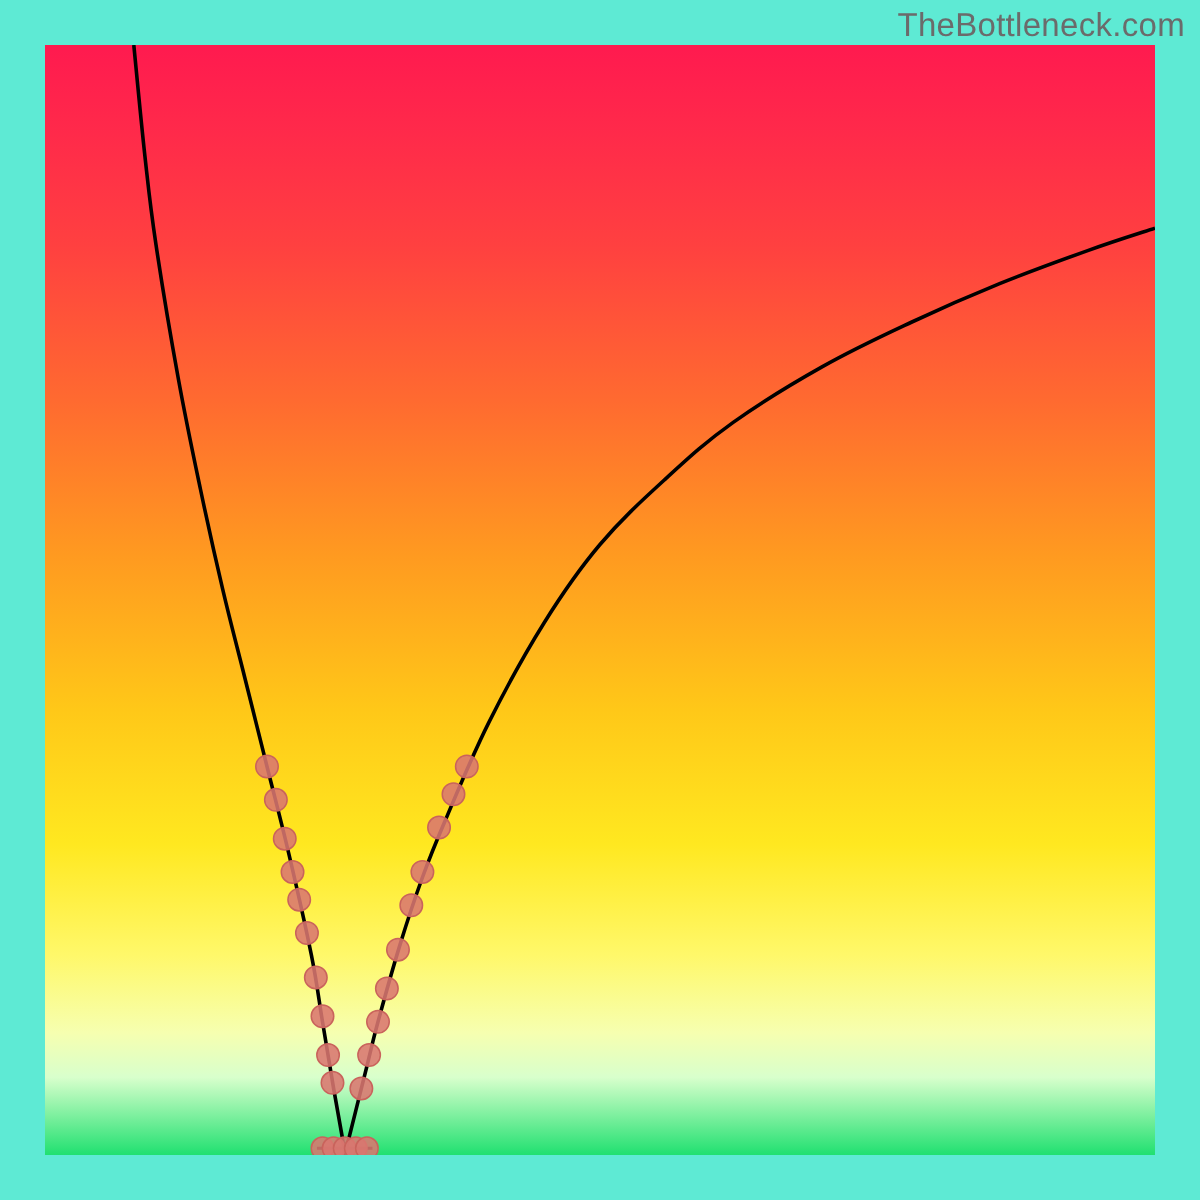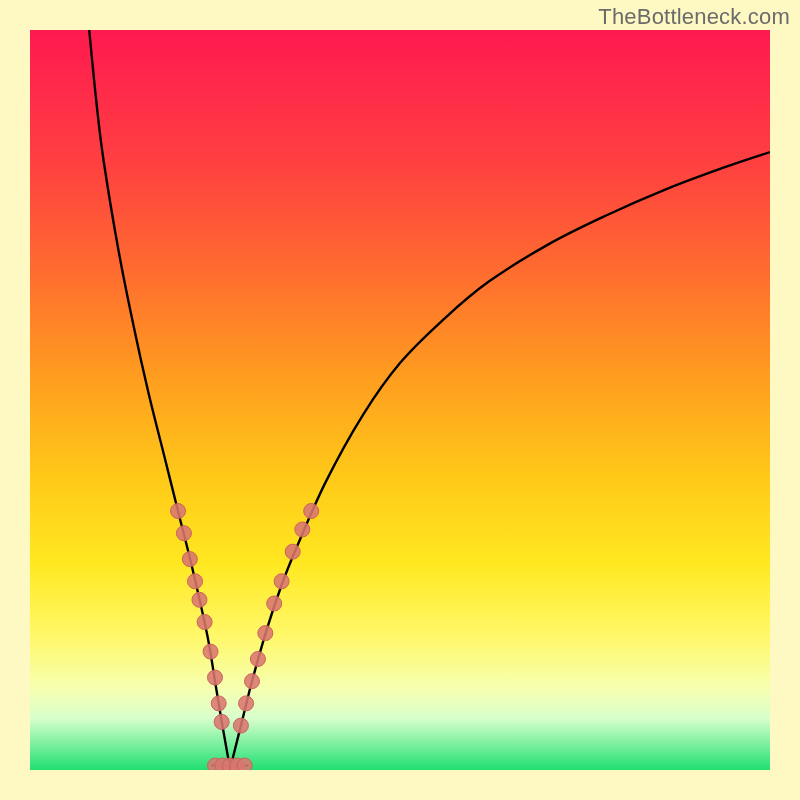--- a/index.html
+++ b/index.html
@@ -7,21 +7,21 @@
     padding: 0;
     width: 800px;
     height: 800px;
     overflow: hidden;
     background: #000;
     font-family: Arial, Helvetica, sans-serif;
   }
   .frame {
     position: absolute;
     inset: 0;
-    background: #fef9c3;
+    background: #5eead4;
   }
   .plot {
     position: absolute;
     left: 30px;
     top: 30px;
     width: 740px;
     height: 740px;
     overflow: hidden;
   }
   .gradient {

